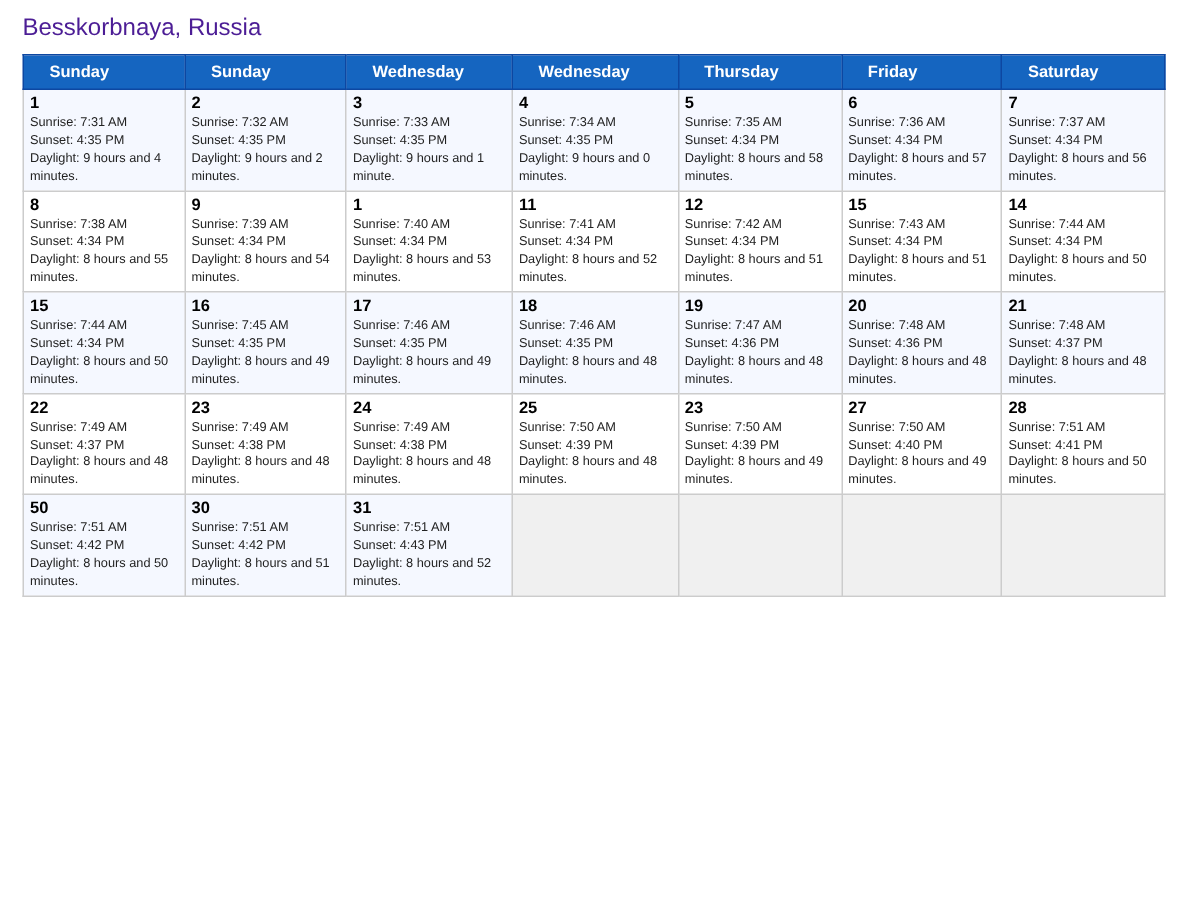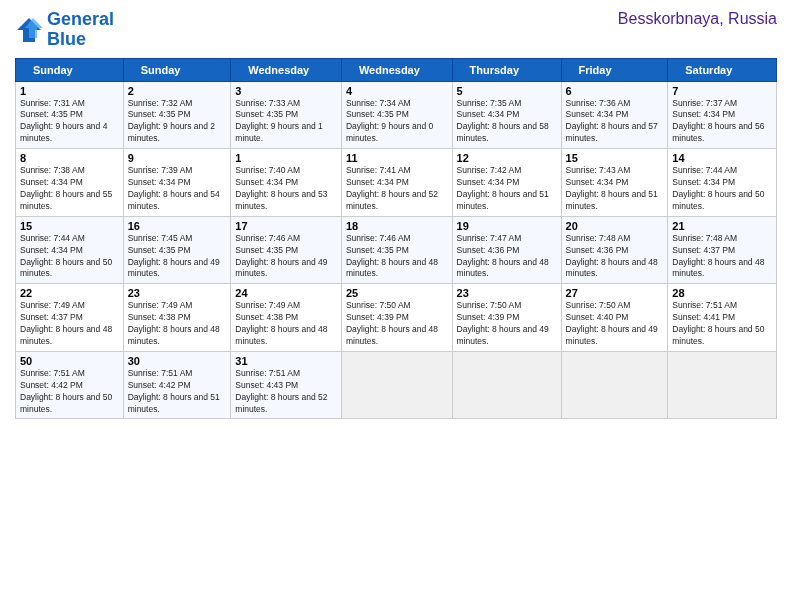--- a/index.html
+++ b/index.html
@@ -93,30 +93,20 @@
     }
     .empty-cell {
       background: #f0f0f0 !important;
     }
   </style>
 </head>
 <body>
 
 <div class="page">
   <div class="header">
-    <div class="logo">
-      <svg class="logo-icon" viewBox="0 0 28 28">
-        <polygon points="14,2 26,14 20,14 20,26 8,26 8,14 2,14" fill="#1565c0"></polygon>
-        <polygon points="18,2 28,12 22,12 22,22 14,22 14,12 10,12" fill="#42a5f5" opacity="0.7"></polygon>
-      </svg>
-      <div class="logo-text">
-        <div><span>General</span></div>
-        <div><span>Blue</span></div>
-      </div>
-    </div>
     <div class="title-block">
       <div class="subtitle">Besskorbnaya, Russia</div>
     </div>
   </div>
 
   <table class="calendar">
     <thead>
       <tr>
       <th>Sunday</th>
           <th>Sunday</th>

